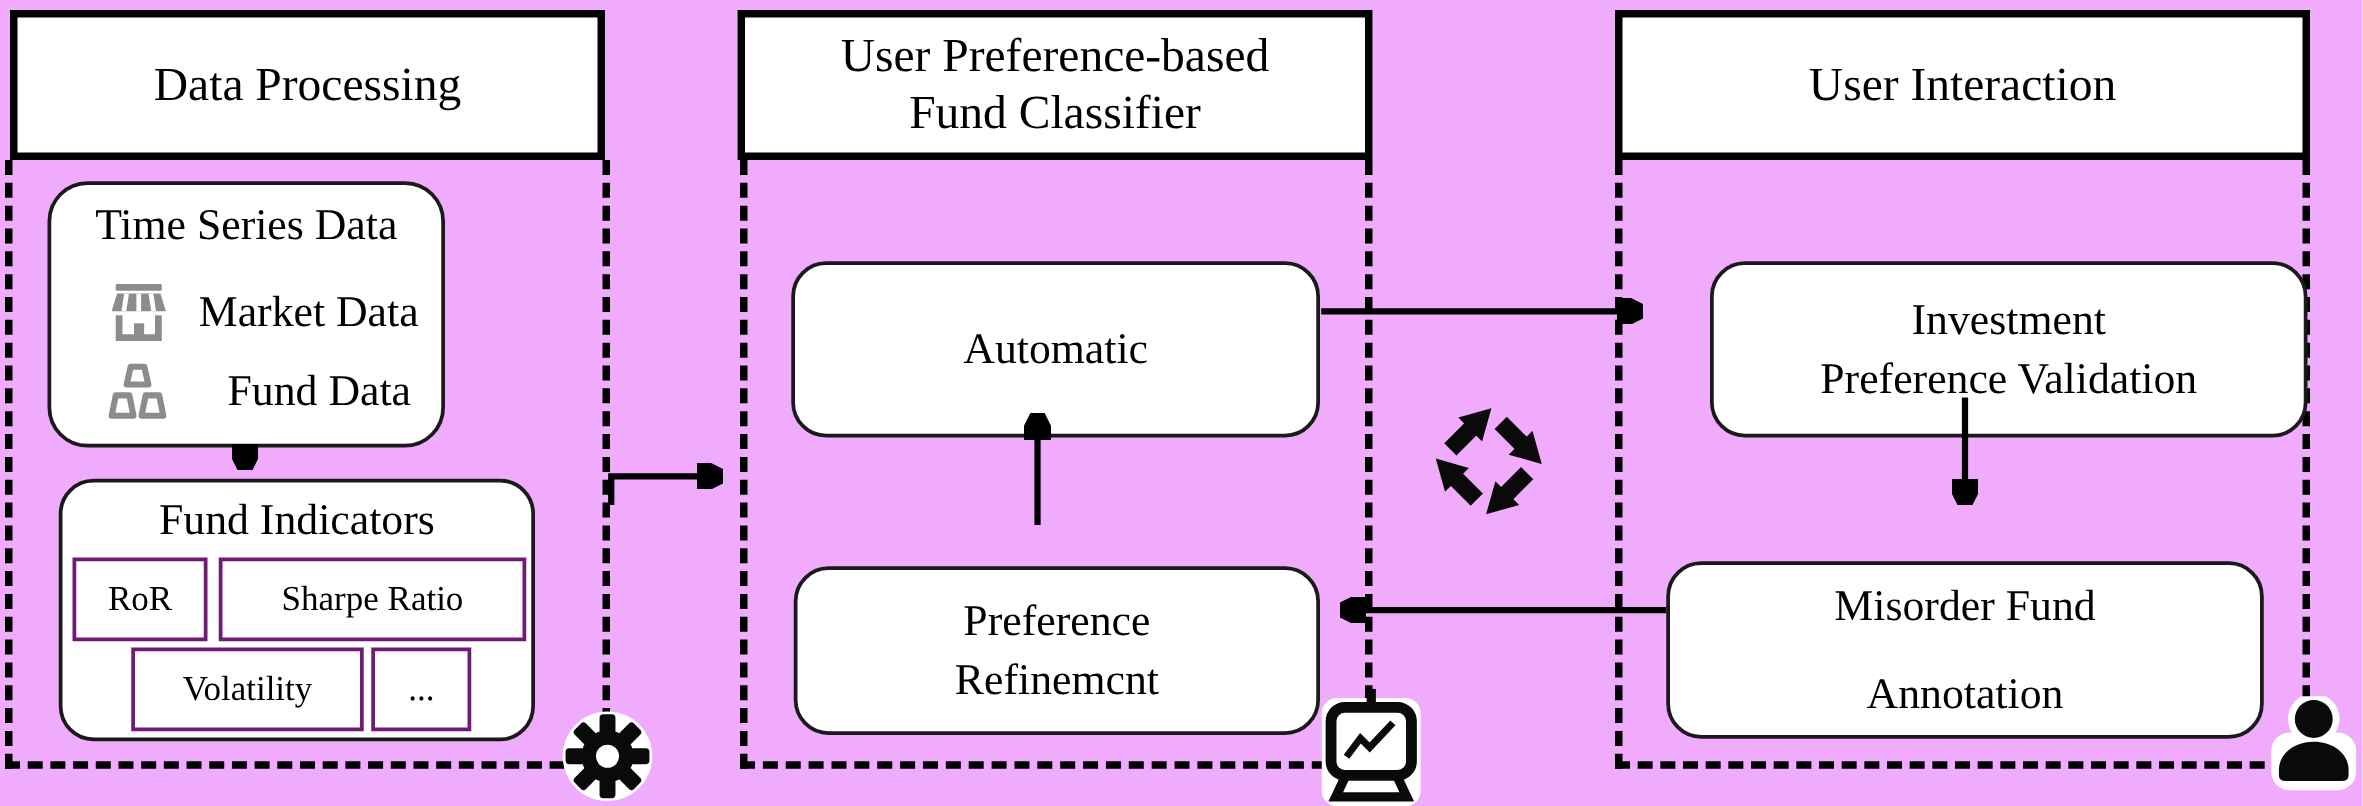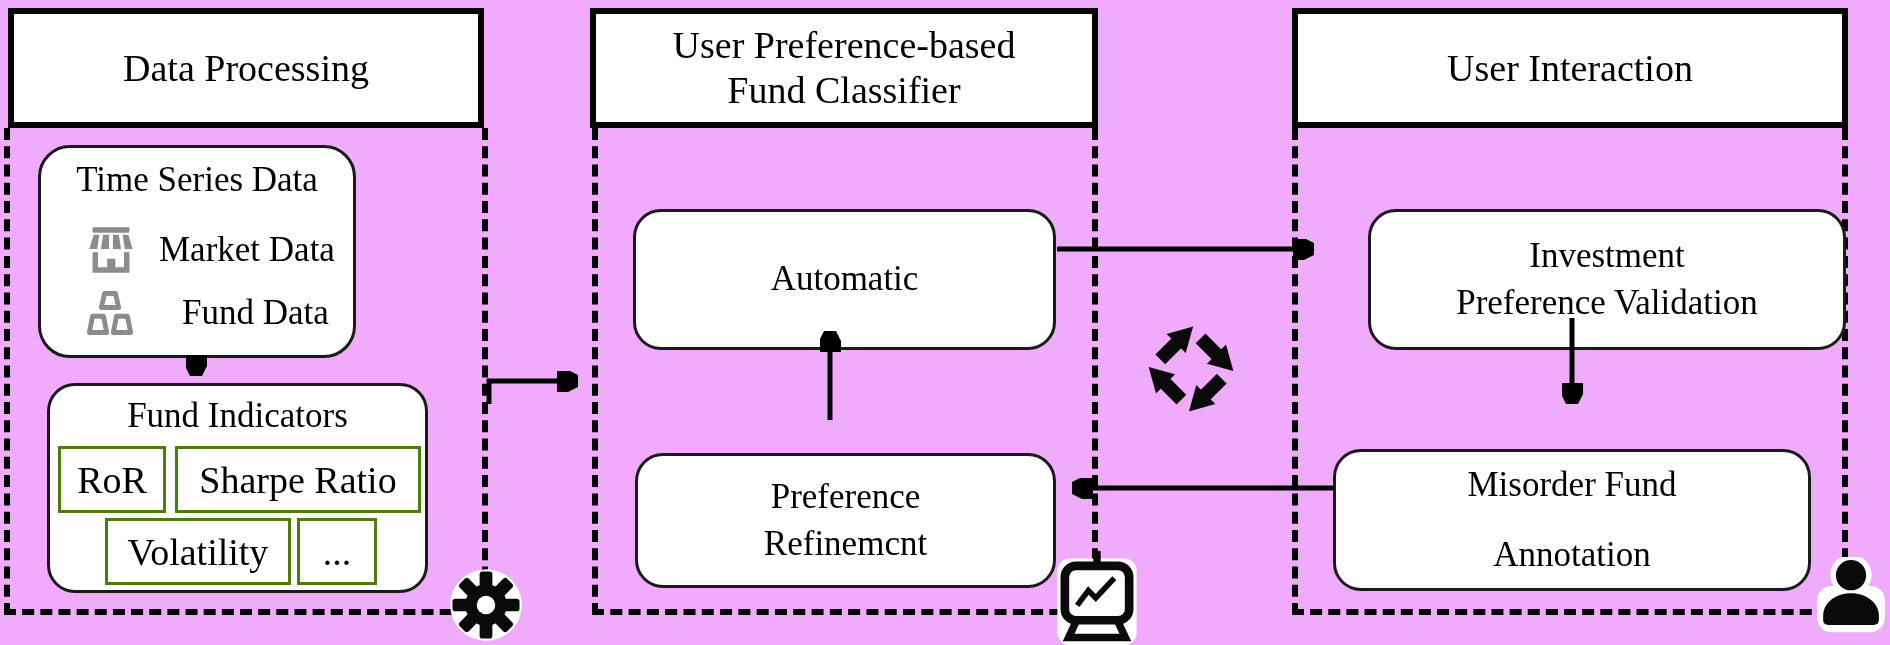--- a/index.html
+++ b/index.html
@@ -33,22 +33,22 @@
   #box-preference { left:635px; top:421px; width:421px; height:135px; }
   #box-investment { left:1368px; top:177px; width:478px; height:141px; }
   #box-misorder   { left:1333px; top:417px; width:478px; height:142px;gap:24px; }
 
   .ts-title { position:absolute; top:12px; left:0; width:100%; text-align:center; font-size:35px; }
   .ts-row   { position:absolute; left:44px; display:flex; align-items:center; gap:22px; font-size:35px; }
   #ts-row-market { top:76px; }
   #ts-row-fund   { top:140px;gap:47px; }
 
   .fi-title { position:absolute; top:10px; left:0; width:100%; text-align:center; font-size:35px; }
-  .chip { position:absolute; border:3px solid #4d7c0f; background:#fff;
-          display:flex; align-items:center; justify-content:center; font-size:38px; }
+  .chip { position:absolute; border:3px solid #701a75; background:#fff;
+          display:flex; align-items:center; justify-content:center; font-size:28px; }
   #chip-ror        { left:8px;   top:60px;  width:108px; height:67px; }
   #chip-sharpe     { left:125px; top:60px;  width:246px; height:67px; }
   #chip-volatility { left:55px;  top:132px; width:186px; height:67px; }
   #chip-dots       { left:247px; top:132px; width:80px;  height:67px; }
 
   
   .fig-icon { position:absolute; z-index:6; }
   #icon-gear   { left:449px;  top:568px; width:74px;  height:74px; }
   #icon-board  { left:1055px; top:551px; width:84px;  height:94px; }
   #icon-person { left:1812px; top:557px; width:78px;  height:80px; }

